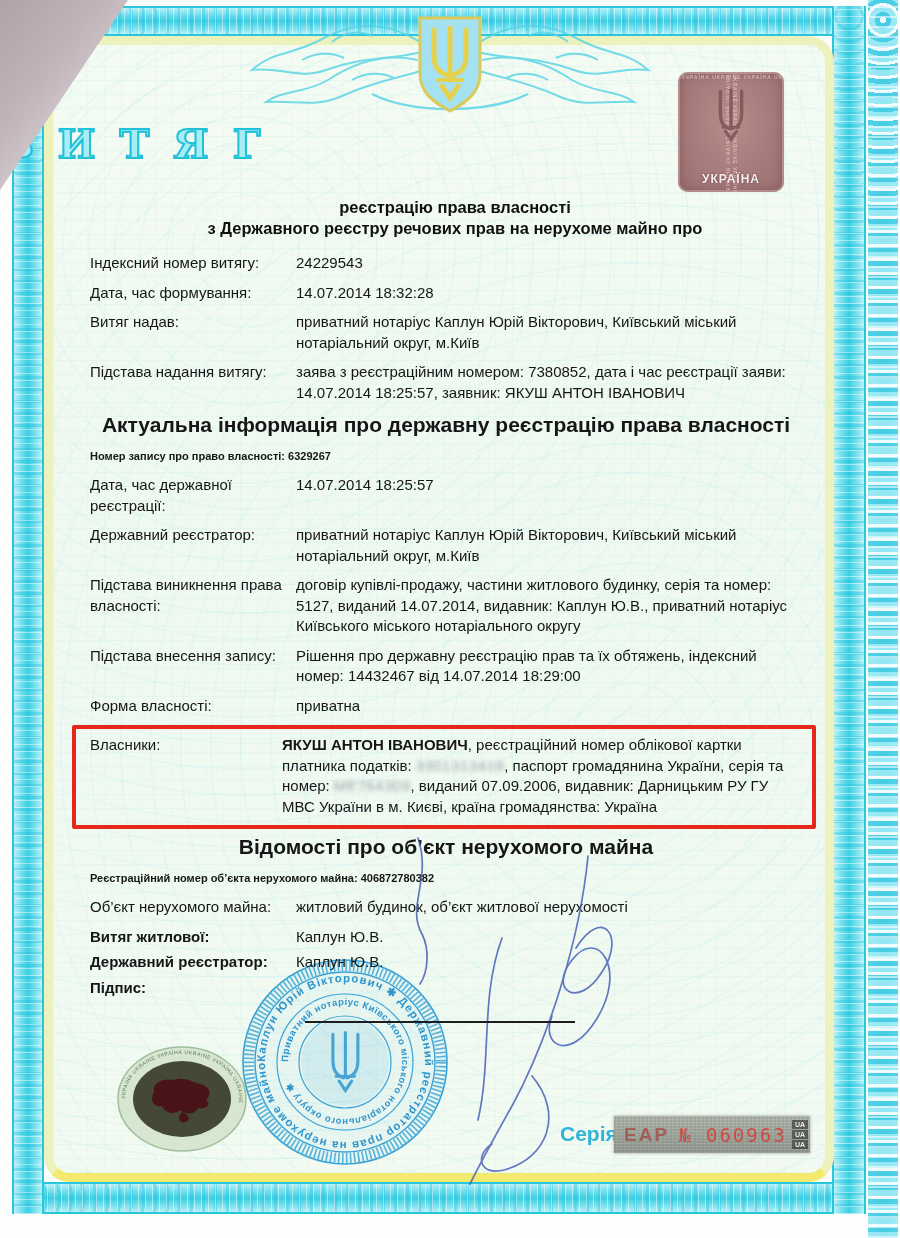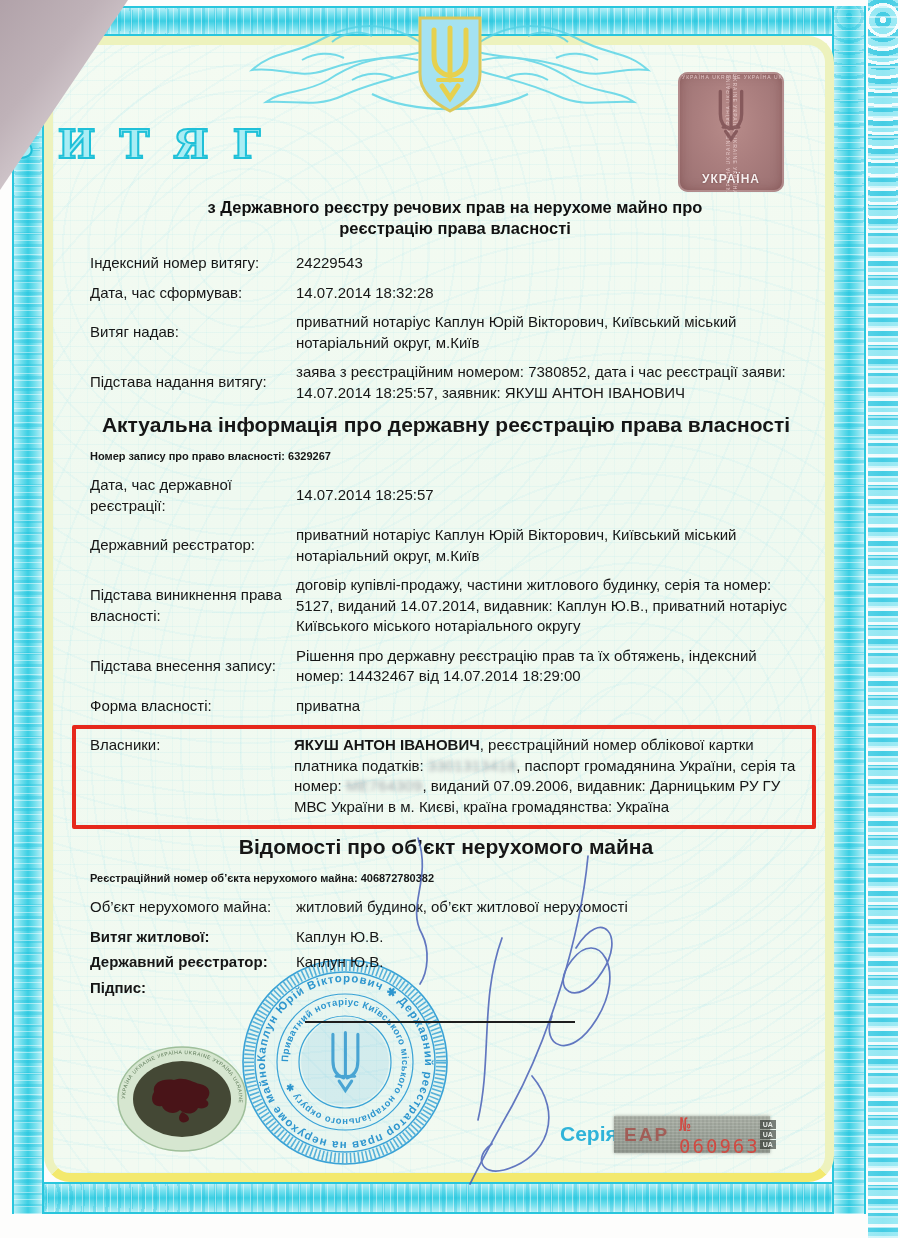--- a/index.html
+++ b/index.html
@@ -85,48 +85,47 @@
   .holo-tryzub{position:absolute;left:33px;top:14px;color:#7c4f52;opacity:.8;}
   
   .doc-title{
     position:absolute;left:150px;top:197px;width:610px;z-index:5;
     text-align:center;font-weight:bold;font-size:16.5px;line-height:21px;color:#101010;
   }
   .fields{
     position:absolute;left:90px;top:253px;width:712px;z-index:5;
     font-size:15px;line-height:20.5px;color:#161616;
   }
-  .row{display:flex;margin-bottom:9px;align-items:center;}
+  .row{display:flex;margin-bottom:9px;}
   .lbl{width:206px;flex:none;}
   .val{flex:1;}
   .sec-h{font-weight:bold;text-align:center;font-size:21px;margin:12px 0 10px 0;}
   .bold-line{font-weight:bold;font-size:11px;margin-bottom:9px;}
   .owners-box{
     border:4px solid #e6281c;border-radius:2px;
     margin:2px -14px 8px -18px;padding:6px 12px 8px 14px;
     display:flex;
-    gap:12px;
   }
   .owners-box .lbl{width:192px;}
   .blurred{filter:blur(2.3px);opacity:.72;color:#7d838e;letter-spacing:.5px;}
   .owner-name{font-weight:bold;}
   .footer-row .lbl{font-weight:bold;}
   .footer-row{margin-bottom:5px;}
   
   .seal{position:absolute;left:235px;top:952px;z-index:2;opacity:.92;}
   .green-stamp{position:absolute;left:112px;top:1042px;z-index:2;}
   .signature{position:absolute;left:280px;top:820px;z-index:7;}
   .sign-line{position:absolute;left:305px;top:1021px;width:270px;height:2px;background:#1d1d1d;z-index:8;}
   
   .series-label{
     position:absolute;left:560px;top:1122px;z-index:5;
     font-weight:bold;font-size:21px;color:#2fb3d9;
   }
   .serial-strip{
-    position:absolute;left:614px;top:1116px;width:156px;height:37px;z-index:5;
+    position:absolute;left:614px;top:1116px;width:196px;height:37px;z-index:5;
     background:
       repeating-linear-gradient(0deg, rgba(255,255,255,.12) 0 1px, transparent 1px 3px),
       repeating-linear-gradient(90deg, rgba(0,0,0,.05) 0 2px, transparent 2px 4px),
       linear-gradient(180deg,#a9afa5,#8f968d);
     display:flex;align-items:center;box-shadow:0 0 3px rgba(80,85,80,.5);
   }
   .serial-code{font-size:19px;color:#a3524c;letter-spacing:2px;margin-left:10px;font-weight:bold;opacity:.85;}
   .serial-no{font-family:"DejaVu Sans Mono", monospace;font-size:19px;color:#cf4a42;letter-spacing:2px;margin-left:10px;}
   .ua-col{margin-left:auto;margin-right:2px;display:flex;flex-direction:column;gap:1px;}
   .ua-col span{background:rgba(40,45,40,.6);color:#e9ede8;font-size:7px;line-height:9px;padding:0 3px;font-weight:bold;}
@@ -177,32 +176,32 @@
       <path d="M14 8 V42 C14 56 21 62 28 64"></path>
       <path d="M46 8 V42 C46 56 39 62 32 64"></path>
       <path d="M22 68 L30 80 L38 68"></path>
       <path d="M18 62 H42" stroke-width="4"></path>
     </g>
   </svg>
   <span class="holo-country">УКРАЇНА</span>
 </div>
 
 <div class="doc-title">
+  <div>реєстрацію права власності</div>
   <div>з Державного реєстру речових прав на нерухоме майно про</div>
-  <div>реєстрацію права власності</div>
 </div>
 
 <div class="fields">
 
   <div class="row">
     <div class="lbl">Індексний номер витягу:</div>
     <div class="val">24229543</div>
   </div>
   <div class="row">
-    <div class="lbl">Дата, час сформував:</div>
+    <div class="lbl">Дата, час формування:</div>
     <div class="val">14.07.2014 18:32:28</div>
   </div>
   <div class="row">
     <div class="lbl">Витяг надав:</div>
     <div class="val">приватний нотаріус Каплун Юрій Вікторович, Київський міський нотаріальний округ, м.Київ</div>
   </div>
   <div class="row">
     <div class="lbl">Підстава надання витягу:</div>
     <div class="val">заява з реєстраційним номером: 7380852, дата і час реєстрації заяви: 14.07.2014 18:25:57, заявник: ЯКУШ АНТОН ІВАНОВИЧ</div>
   </div>

